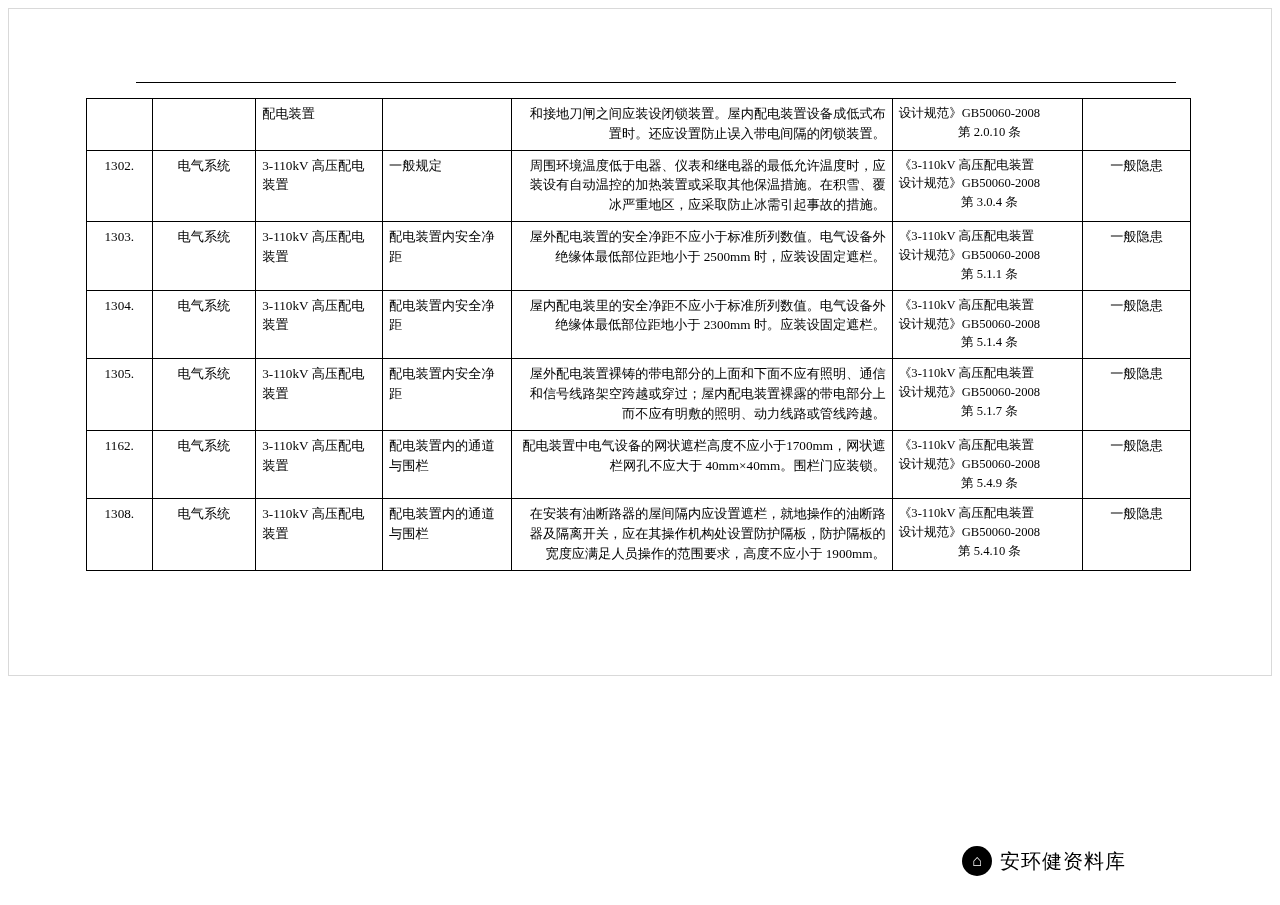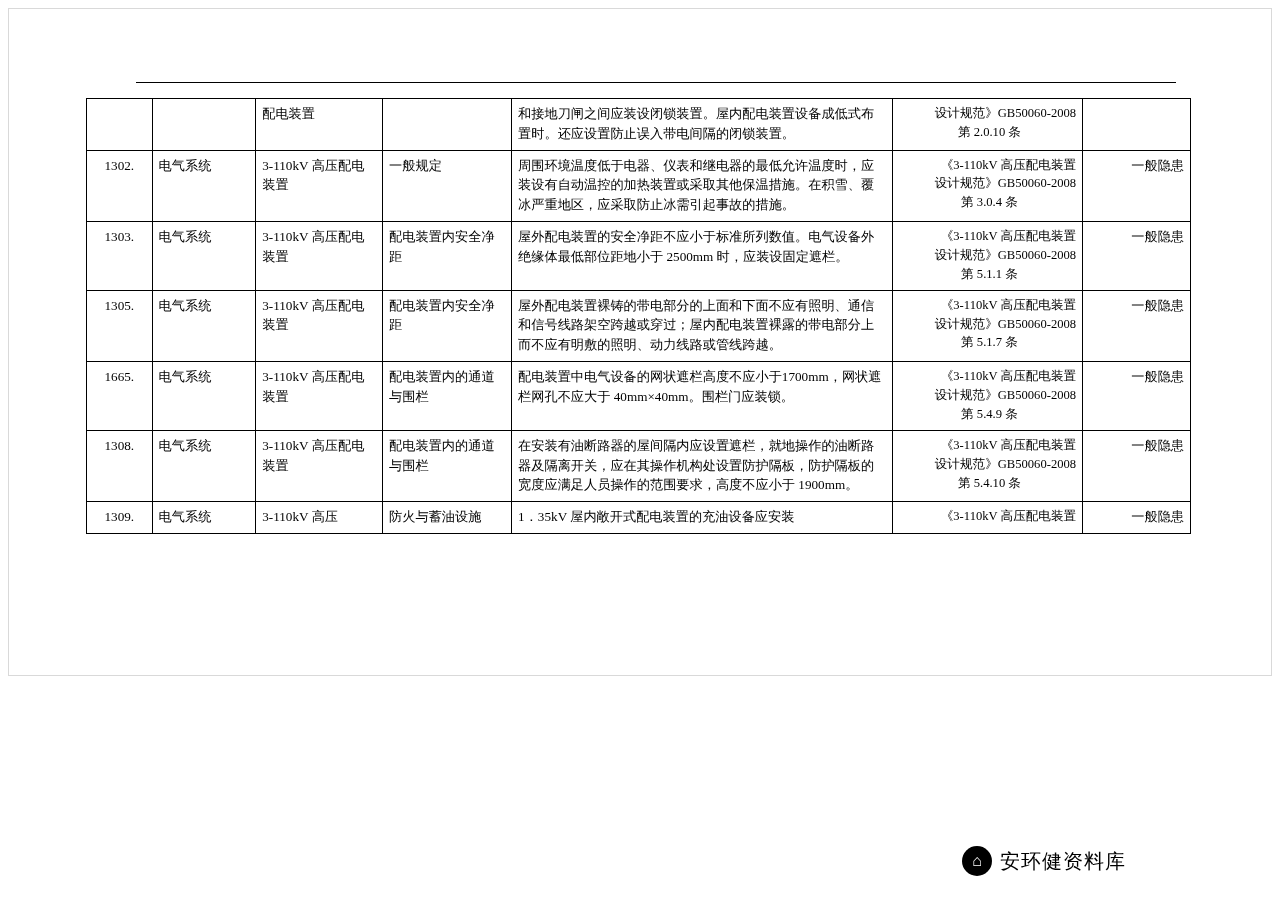--- a/index.html
+++ b/index.html
@@ -61,29 +61,29 @@
   }
   col.c-num   { width: 62px; }
   col.c-sys   { width: 98px; }
   col.c-dev   { width: 120px; }
   col.c-cat   { width: 122px; }
   col.c-desc  { width: 360px; }
   col.c-ref   { width: 180px; }
   col.c-level { width: 102px; }
 
   td.num    { text-align: center; font-size: 13.2px; padding-top: 6px;}
-  td.sys    { }
+  td.sys    { text-align: center; }
   td.dev    { text-align: left; }
   td.cat    { text-align: left; }
-  td.desc   { text-align: left; }
+  td.desc   { text-align: right; }
   td.ref    { text-align: center; font-size: 12.6px; }
-  td.level  { text-align: right; }
+  td.level  { text-align: center; }
 
   .mid-v { vertical-align: middle; margin-top: 37px; }
-  .ref-line { display: block; text-align: right; }
+  .ref-line { display: block; text-align: left; }
   .ref-line.l3 { text-align: center; padding-left: 4px;}
 
   .footer-logo {
     position: absolute;
     left: 962px;
     top: 846px;
     display: flex;
     align-items: center;
     gap: 8px;
     font-size: 20px;
@@ -162,38 +162,51 @@
           <td class="cat mid-v">配电装置内安全净距</td>
           <td class="desc">屋外配电装置的安全净距不应小于标准所列数值。电气设备外绝缘体最低部位距地小于 2500mm 时，应装设固定遮栏。</td>
           <td class="ref">
             <span class="ref-line">《3-110kV 高压配电装置</span>
             <span class="ref-line">设计规范》GB50060-2008</span>
             <span class="ref-line l3">第 5.1.1 条</span>
           </td>
           <td class="level mid-v">一般隐患</td>
         </tr>
 
+        <tr>
+          <td class="num mid-v">1304.</td>
+          <td class="sys mid-v">电气系统</td>
+          <td class="dev mid-v">3-110kV 高压配电装置</td>
+          <td class="cat mid-v">配电装置内安全净距</td>
+          <td class="desc">屋内配电装里的安全净距不应小于标准所列数值。电气设备外绝缘体最低部位距地小于 2300mm 时。应装设固定遮栏。</td>
+          <td class="ref">
+            <span class="ref-line">《3-110kV 高压配电装置</span>
+            <span class="ref-line">设计规范》GB50060-2008</span>
+            <span class="ref-line l3">第 5.1.4 条</span>
+          </td>
+          <td class="level mid-v">一般隐患</td>
+        </tr>
 
         <tr>
           <td class="num mid-v">1305.</td>
           <td class="sys mid-v">电气系统</td>
           <td class="dev mid-v">3-110kV 高压配电装置</td>
           <td class="cat mid-v">配电装置内安全净距</td>
           <td class="desc">屋外配电装置裸铸的带电部分的上面和下面不应有照明、通信和信号线路架空跨越或穿过；屋内配电装置裸露的带电部分上而不应有明敷的照明、动力线路或管线跨越。</td>
           <td class="ref">
             <span class="ref-line">《3-110kV 高压配电装置</span>
             <span class="ref-line">设计规范》GB50060-2008</span>
             <span class="ref-line l3">第 5.1.7 条</span>
           </td>
           <td class="level mid-v">一般隐患</td>
         </tr>
 
 
         <tr>
-          <td class="num mid-v">1665.</td>
+          <td class="num mid-v">1162.</td>
           <td class="sys mid-v">电气系统</td>
           <td class="dev mid-v">3-110kV 高压配电装置</td>
           <td class="cat mid-v">配电装置内的通道与围栏</td>
           <td class="desc">配电装置中电气设备的网状遮栏高度不应小于1700mm，网状遮栏网孔不应大于 40mm×40mm。围栏门应装锁。</td>
           <td class="ref">
             <span class="ref-line">《3-110kV 高压配电装置</span>
             <span class="ref-line">设计规范》GB50060-2008</span>
             <span class="ref-line l3">第 5.4.9 条</span>
           </td>
           <td class="level mid-v">一般隐患</td>
@@ -206,31 +219,20 @@
           <td class="cat mid-v">配电装置内的通道与围栏</td>
           <td class="desc">在安装有油断路器的屋间隔内应设置遮栏，就地操作的油断路器及隔离开关，应在其操作机构处设置防护隔板，防护隔板的宽度应满足人员操作的范围要求，高度不应小于 1900mm。</td>
           <td class="ref">
             <span class="ref-line">《3-110kV 高压配电装置</span>
             <span class="ref-line">设计规范》GB50060-2008</span>
             <span class="ref-line l3">第 5.4.10 条</span>
           </td>
           <td class="level mid-v">一般隐患</td>
         </tr>
 
-        <tr>
-          <td class="num">1309.</td>
-          <td class="sys">电气系统</td>
-          <td class="dev">3-110kV 高压</td>
-          <td class="cat">防火与蓄油设施</td>
-          <td class="desc">1．35kV 屋内敞开式配电装置的充油设备应安装</td>
-          <td class="ref">
-            <span class="ref-line">《3-110kV 高压配电装置</span>
-          </td>
-          <td class="level">一般隐患</td>
-        </tr>
       </tbody>
     </table>
   </div>
 
   <div class="footer-logo">
     <span class="logo-mark">⌂</span>
     <span class="logo-text">安环健资料库</span>
   </div>
 </div>
 

